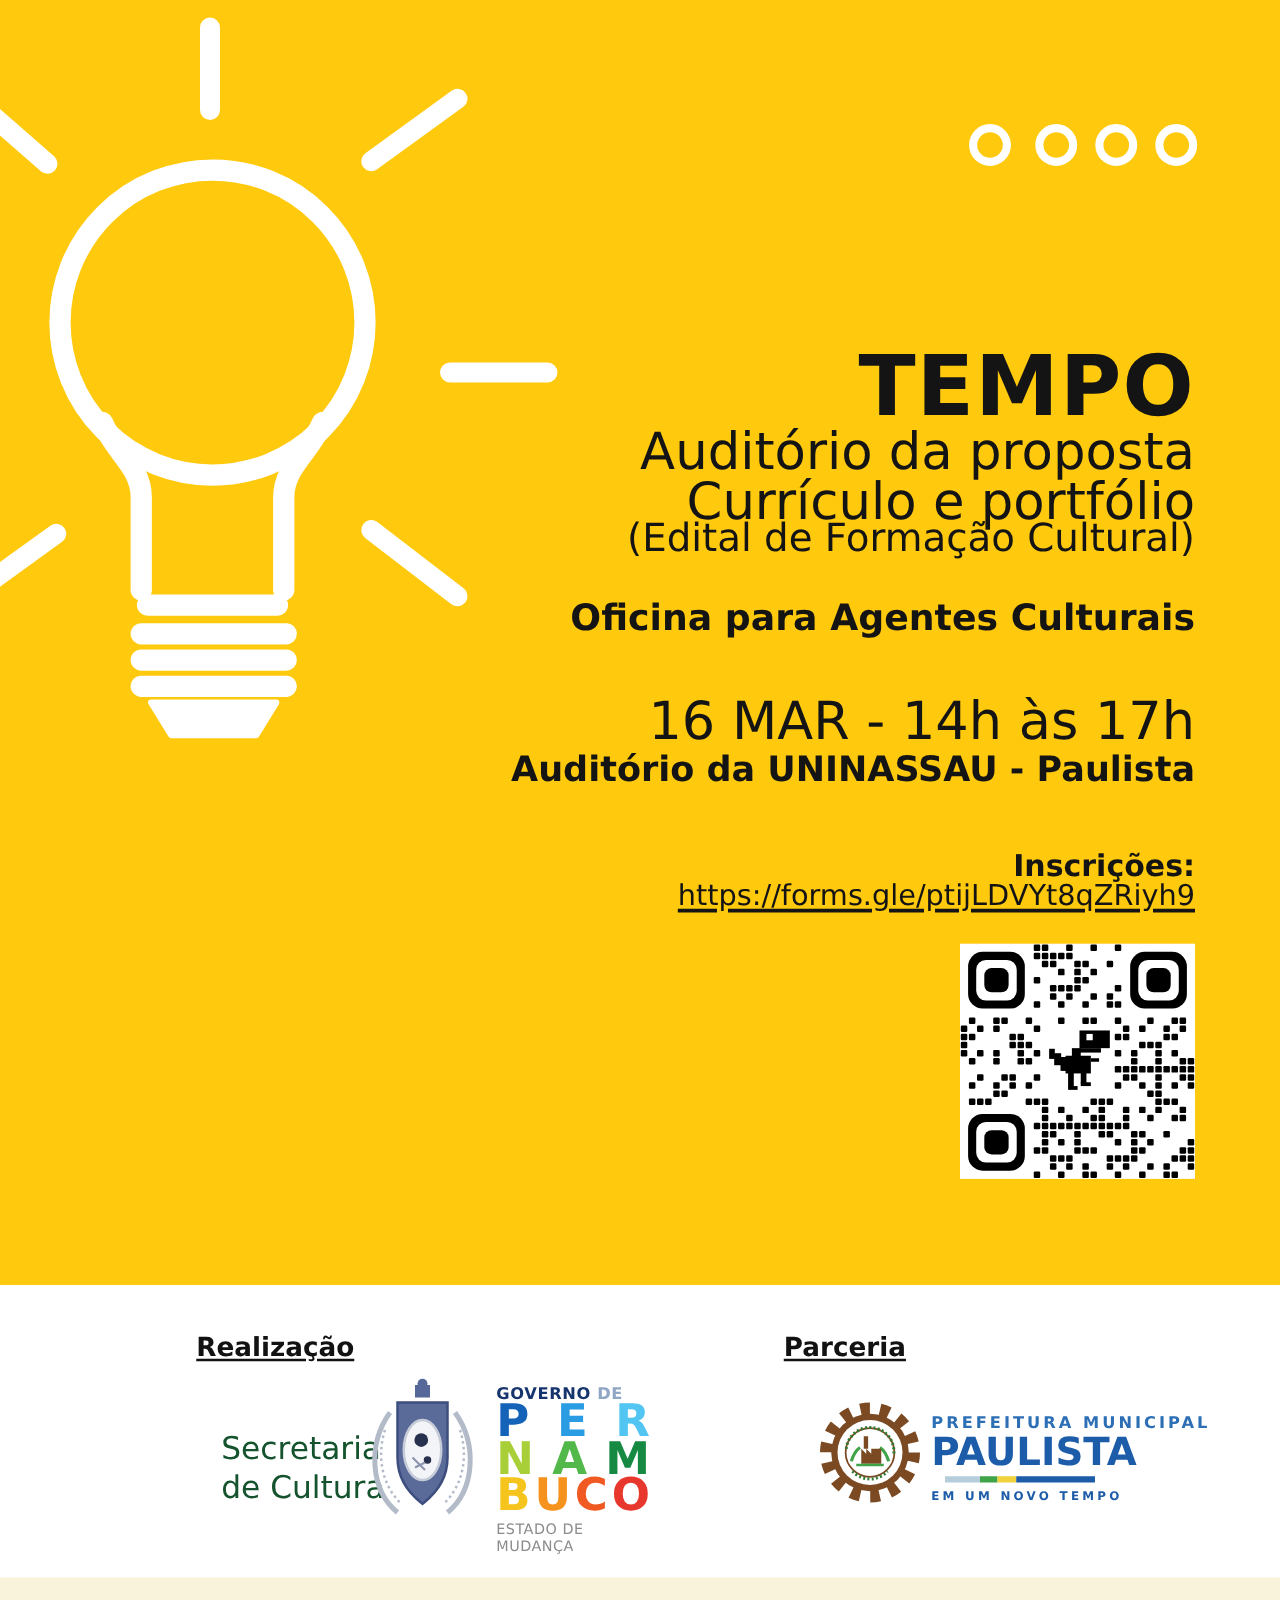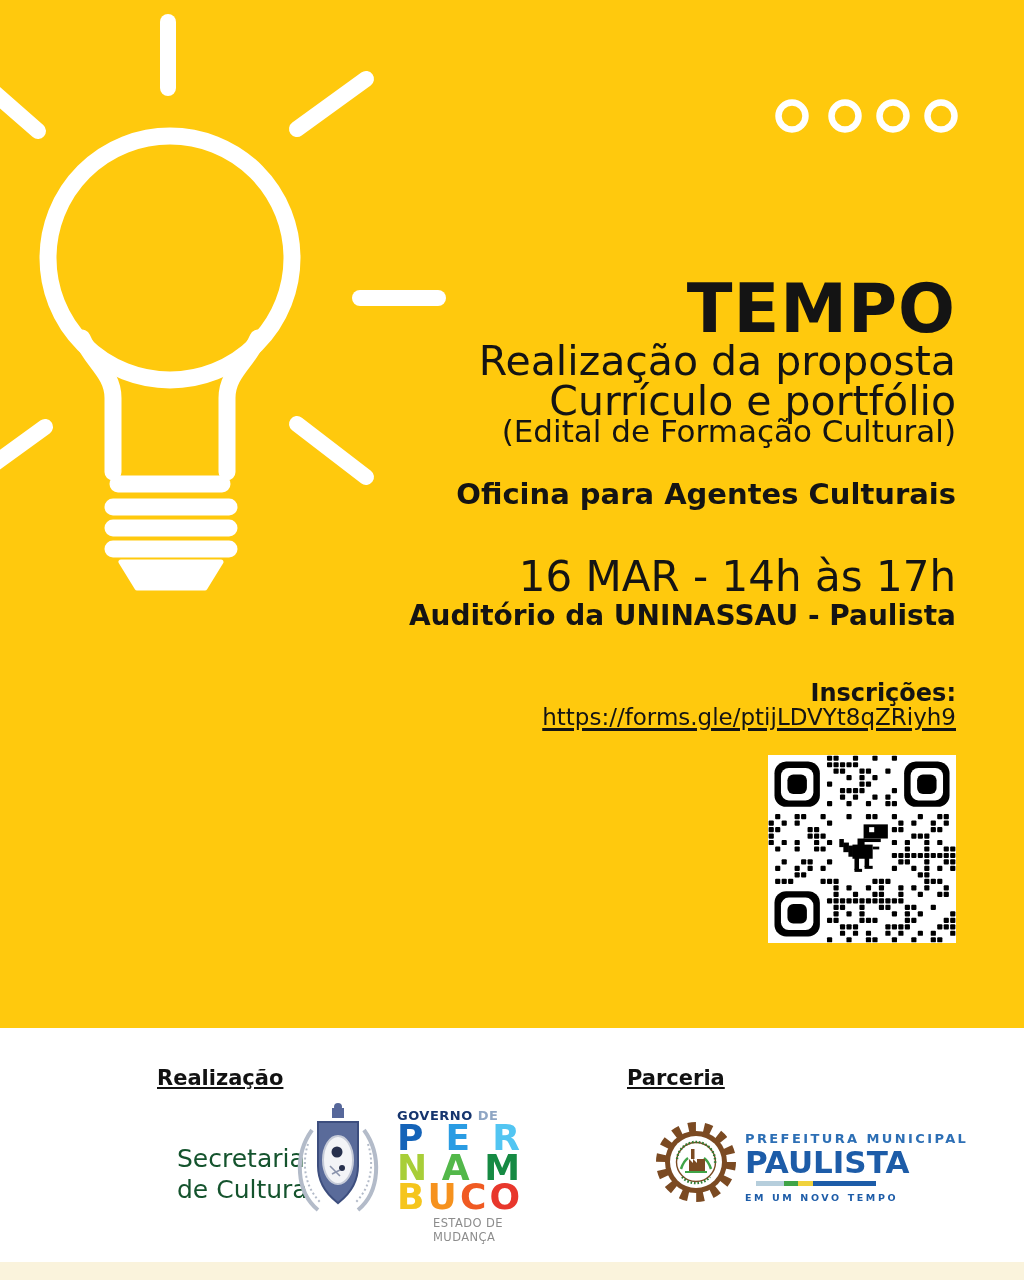--- a/index.html
+++ b/index.html
@@ -26,21 +26,21 @@
   #qr-box svg{display:block;width:188px;height:188px;}
   
   .flabel{position:absolute;font-size:21px;font-weight:800;color:#121212;text-decoration:underline;}
   #realizacao-label{left:157px;top:1066px;}
   #parceria-label{left:627px;top:1066px;}
   #secretaria{left:177px;top:1143px;font-size:25px;line-height:1.25;color:#14532d;font-weight:400;}
   #gov-block{left:397px;top:1108px;width:124px;}
   #gov-header{font-size:13px;font-weight:800;color:#16356E;letter-spacing:0.5px;}
   #gov-header .lightde{color:#8FA6C4;font-weight:700;}
   .gov-row{display:flex;justify-content:space-between;width:122px;font-size:36px;font-weight:800;line-height:0.82;letter-spacing:-1px;}
-  #gov-tagline{margin-top:4px;font-size:11.5px;color:#8C8C8C;font-weight:500;letter-spacing:0.4px;margin-left:36px;}
+  #gov-tagline{margin-top:4px;font-size:11.5px;color:#8C8C8C;font-weight:500;letter-spacing:0.4px;}
   #paulista-block{left:745px;top:1131px;width:142px;text-align:center;}
   #pref-header{font-size:13px;font-weight:700;color:#2D6FB5;letter-spacing:2.4px;white-space:nowrap;}
   #pref-name{font-size:31px;font-weight:800;color:#1D5CA8;letter-spacing:0px;line-height:1.05;}
   #pref-stripe{display:flex;height:5px;width:120px;margin:2px auto 6px auto;}
   #pref-stripe div{height:5px;}
   .seg0{width:28px;} .seg1{width:14px;} .seg2{width:15px;} .seg3{width:63px;}
   #pref-tagline{font-size:9.5px;font-weight:700;color:#1D5CA8;letter-spacing:2.6px;white-space:nowrap;}
   svg{overflow:hidden;}
 </style>
 </head>
@@ -71,21 +71,21 @@
   <path d="M121,562 L221,562 L205,588 L137,588 Z" fill="#FFFFFF" stroke="#FFFFFF" stroke-width="5" stroke-linejoin="round"></path>
   <g fill="none" stroke="#FFFFFF" stroke-width="6.5">
     <circle cx="792" cy="116" r="13.5"></circle>
     <circle cx="845" cy="116" r="13.5"></circle>
     <circle cx="893" cy="116" r="13.5"></circle>
     <circle cx="941" cy="116" r="13.5"></circle>
   </g>
 </svg>
 
 <div class="rline" id="title">TEMPO</div>
-<div class="rline" id="sub1">Realização da proposta</div>
+<div class="rline" id="sub1">Auditório da proposta</div>
 <div class="rline" id="sub2">Currículo e portfólio</div>
 <div class="rline" id="sub3">(Edital de Formação Cultural)</div>
 <div class="rline" id="etype">Oficina para Agentes Culturais</div>
 <div class="rline" id="edate">16 MAR - 14h às 17h</div>
 <div class="rline" id="eloc">Auditório da UNINASSAU - Paulista</div>
 <div class="rline" id="reglabel">Inscrições:</div>
 <div class="rline" id="reglink">https://forms.gle/ptijLDVYt8qZRiyh9</div>
 
 <div class="abs" id="qr-box">
   <svg viewBox="0 0 29 29">

